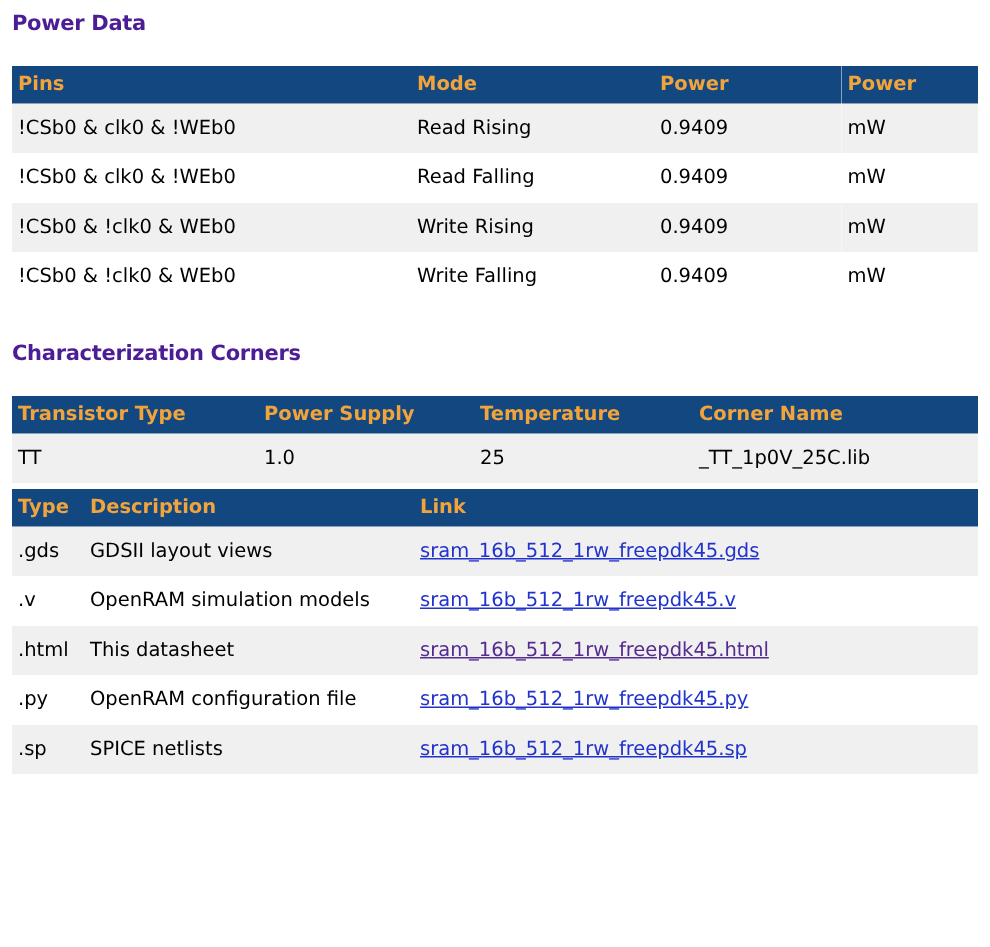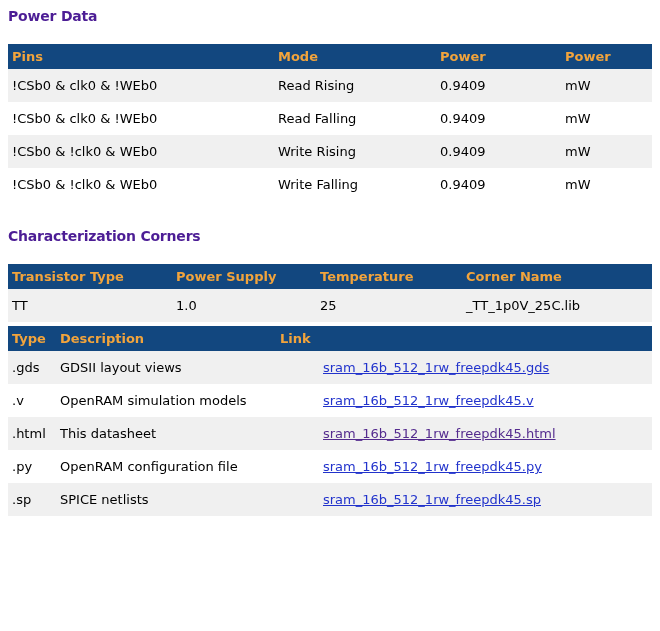--- a/index.html
+++ b/index.html
@@ -51,21 +51,20 @@
   }
   table.data-table tbody tr:nth-child(odd) {
     background: var(--row-alt-bg, #F0F0F0);
   }
   table.data-table tbody tr:nth-child(even) {
     background: #ffffff;
   }
   a.file-link {
     color: var(--link-color, #2233CC);
     text-decoration: underline;
-    margin-left: 43px;
   }
   a.file-link.visited {
     color: var(--link-visited-color, #542B8E);
   }
 </style>
 </head>
 <body>
 
 <main>
 

